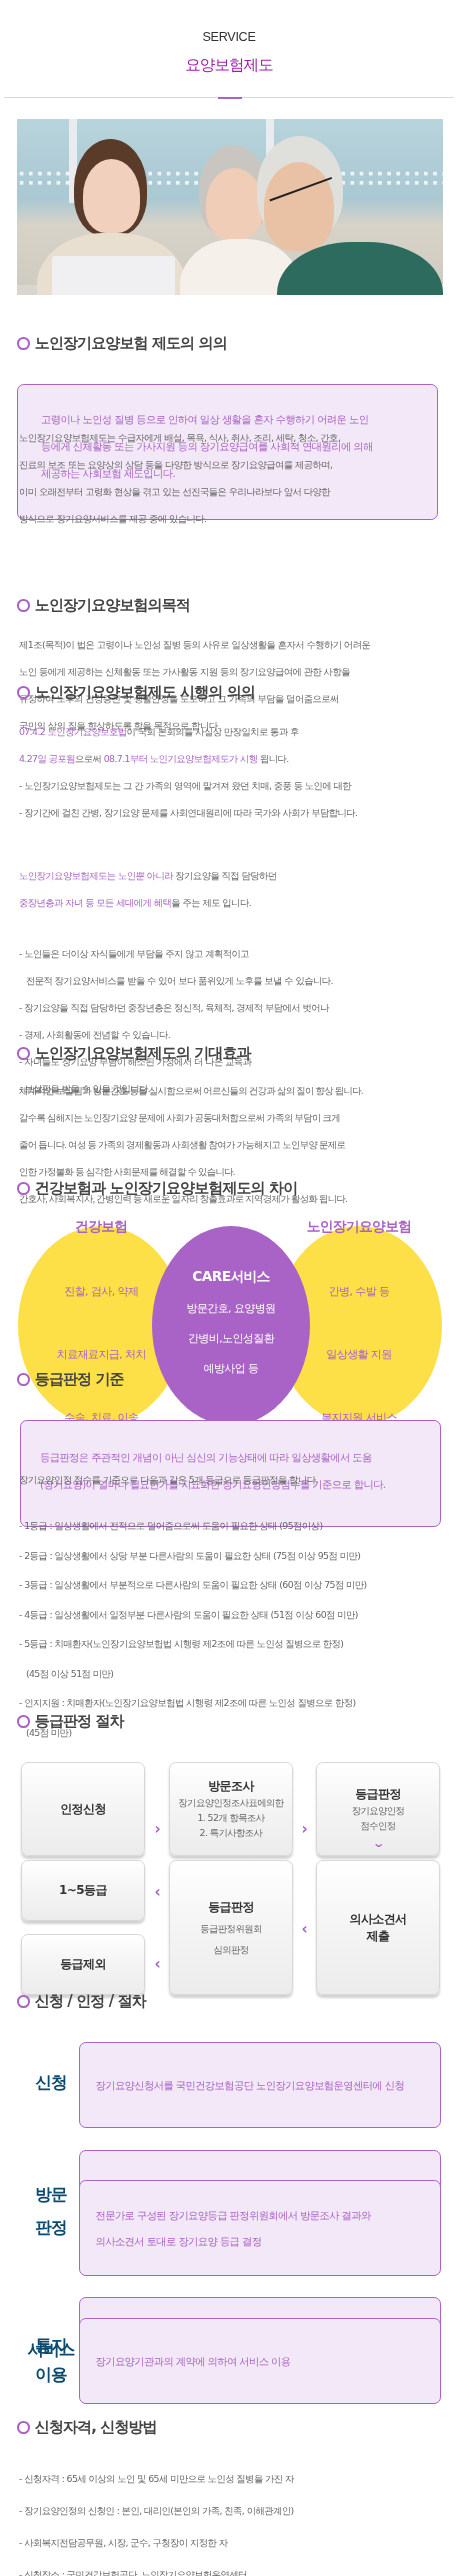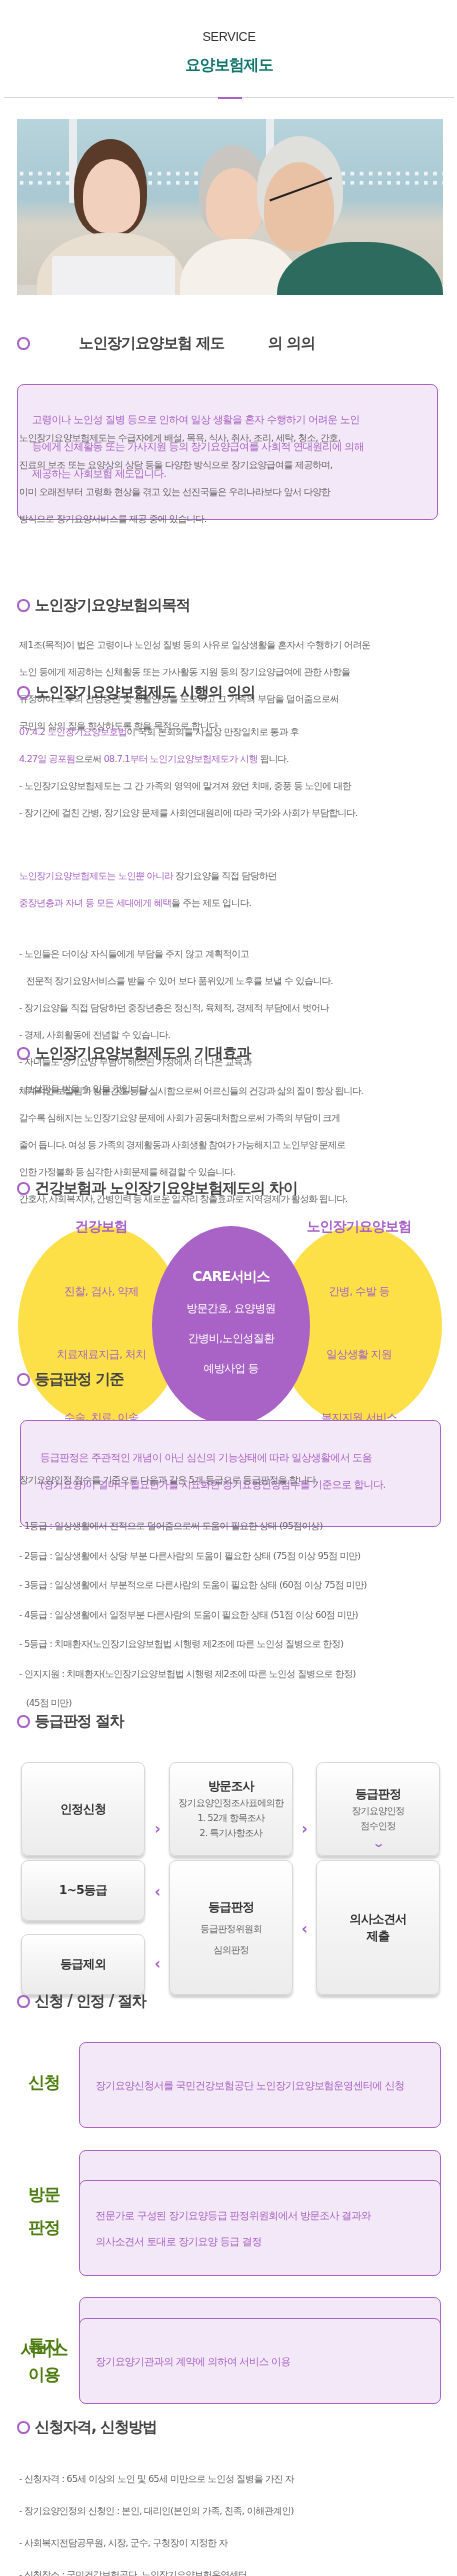--- a/index.html
+++ b/index.html
@@ -3,21 +3,21 @@
 <meta charset="utf-8">
 <style>
   * { box-sizing: border-box; margin: 0; padding: 0; }
   html, body { width: 458px; background: #ffffff; }
   body { font-family: "DejaVu Sans", "Liberation Sans", sans-serif; color: #555; position: relative; height: 2576px; overflow: hidden; }
 
   .abs { position: absolute; }
 
   
   .hdr-en { left: 0; width: 458px; top: 30px; text-align: center; font-family: "Liberation Sans", sans-serif; font-size: 12.6px; letter-spacing: -0.3px; color: #333; font-weight: 300; }
-  .hdr-ko { left: 0; width: 458px; top: 55px; text-align: center; font-size: 15.5px; font-weight: bold; color: #0f766e; letter-spacing: -0.9px; }
+  .hdr-ko { left: 0; width: 458px; top: 55px; text-align: center; font-size: 15.5px; font-weight: normal; color: #a21caf; letter-spacing: -0.9px; }
   .hdr-line { left: 4px; width: 450px; top: 97px; height: 0.6px; background: #d8d8d8; }
   .hdr-accent { left: 218px; width: 23.5px; top: 97px; height: 1.7px; background: #a963c6; }
 
   
   .photo { left: 16.6px; top: 119px; width: 426px; height: 176px; overflow: hidden; background: linear-gradient(180deg, #b8d4dc 0%, #a9c8d2 45%, #d7d3c8 60%, #cfcac0 100%); }
   .photo .window-v { position:absolute; top:0; bottom:92px; width:8px; background:#e8ecef; }
   .photo .dots { position:absolute; left:0; right:0; top:50px; height:19.5px; background-image: radial-gradient(circle, rgba(255,255,255,0.8) 2px, transparent 2.3px); background-size: 9.2px 9.2px; }
   .photo .sill { position:absolute; left:0; right:0; top:166px; height:10.3px; background:#d9d6cf; }
   .person { position:absolute; border-radius: 50% 50% 40% 40%; }
 
@@ -41,21 +41,21 @@
   .circle .c-title { font-size: 13.7px; font-weight: bold; margin-bottom: 8px; }
   .circle .c-line { font-size: 11px; line-height: 30px; }
 
   
   .pbox { position:absolute; width: 124px; border: 0.6px solid #d8d8d8; border-radius: 6.9px; background: linear-gradient(180deg, #ffffff 0%, #f4f4f4 50%, #ececec 100%); box-shadow: 0 2.3px 2.3px rgba(0,0,0,0.18); text-align:center; display:flex; flex-direction:column; align-items:center; justify-content:center; color: #333; letter-spacing:-0.6px; }
   .pbox .p-title { font-size: 12px; font-weight: bold; color: #333; }
   .pbox .p-sub { font-size: 9.4px; color: #666; line-height: 15px; }
   .arrow { position:absolute; color: #a963c6; font-size: 15px; font-weight: bold; width: 11.4px; text-align:center; line-height: 15px; }
 
   
-  .step-label { position:absolute; left: 14px; width: 60px; text-align:center; color:#4d7c0f; font-weight:bold; font-size: 16.6px; letter-spacing:-0.9px; line-height: 27.5px; }
+  .step-label { position:absolute; left: 21px; width: 60px; text-align:center; color:#0c4a6e; font-weight:bold; font-size: 16.6px; letter-spacing:-0.9px; line-height: 27.5px; }
   .step-box { position:absolute; left: 79px; width: 362px; display:flex; align-items:center; padding-left: 15.5px; }
   .step-box .st { font-size: 10.3px; line-height: 26px; letter-spacing:-0.6px; }
 </style>
 </head>
 <body>
 
 <div class="abs hdr-en">SERVICE</div>
 <div class="abs hdr-ko">요양보험제도</div>
 <div class="abs hdr-line"></div>
 <div class="abs hdr-accent"></div>
@@ -75,26 +75,26 @@
   <div class="person" style="left:182px;top:26px;width:69px;height:92px;background:#c9c6c2;"></div>
   <div class="person" style="left:189px;top:49px;width:57px;height:72px;background:#efcdb6;"></div>
   <div class="person" style="left:163px;top:120px;width:120px;height:103px;background:#f5f1ea;border-radius:45% 45% 0 0;"></div>
 
   <div class="person" style="left:240px;top:17px;width:86px;height:103px;background:#dfdfdc;"></div>
   <div class="person" style="left:247px;top:43px;width:70px;height:89px;background:#e9c2a6;"></div>
   <div style="position:absolute;left:252px;top:69px;width:66px;height:9.2px;border-top:2.3px solid #222;transform:rotate(-20deg);"></div>
   <div class="person" style="left:260px;top:123px;width:166px;height:114px;background:#2d6b5e;border-radius:45% 45% 0 0;"></div>
 </div>
 
-<div class="abs sec-h" style="top:106px; top:334px;gap:44px;">
+<div class="abs sec-h" style="top:106px; top:334px;">
   <span class="ring"></span>
   <span>노인장기요양보험 제도</span>
     <span class="light">의 의의</span>
 </div>
-<div class="abs purple-box" style="left:17px; top:384px; width:421px; height:136px; padding:21px 0 0 14px;">
+<div class="abs purple-box" style="left:17px; top:384px; width:421px; height:136px; padding:21px 0 0 23px;">
   <div class="box-text">
     <span class="line">고령이나 노인성 질병 등으로 인하여 일상 생활을 혼자 수행하기 어려운 노인</span>
     <span class="line">등에게 신체활동 또는 가사지원 등의 장기요양급여를 사회적 연대원리에 의해</span>
     <span class="line">제공하는 사회보험 제도입니다.</span>
   </div>
 </div>
 <div class="abs body-p" style="top:424px;">
   <span class="line">노인장기요양보험제도는 수급자에게 배설, 목욕, 식사, 취사, 조리, 세탁, 청소, 간호,</span>
   <span class="line">진료의 보조 또는 요양상의 상담 등을 다양한 방식으로 장기요양급여를 제공하며,</span>
   <span class="line">이미 오래전부터 고령화 현상을 겪고 있는 선진국들은 우리나라보다 앞서 다양한</span>
@@ -189,20 +189,21 @@
     <span class="line">(장기요양)이 얼마나 필요한가를 지표화한 장기요양인정점수를 기준으로 합니다.</span>
   </div>
 </div>
 <div class="abs body-p" style="top:1470px; line-height:20.6px;">장기요양인정 점수를 기준으로 다음과 같은 5개 등급으로 등급판정을 합니다.</div>
 <div class="abs body-p" style="top:1511px; line-height:29.5px;">
   <span class="line">- 1등급 : 일상생활에서 전적으로 덜어줌으로써 도움이 필요한 상태 (95점이상)</span>
   <span class="line">- 2등급 : 일상생활에서 상당 부분 다른사람의 도움이 필요한 상태 (75점 이상 95점 미만)</span>
   <span class="line">- 3등급 : 일상생활에서 부분적으로 다른사람의 도움이 필요한 상태 (60점 이상 75점 미만)</span>
   <span class="line">- 4등급 : 일상생활에서 일정부분 다른사람의 도움이 필요한 상태 (51점 이상 60점 미만)</span>
   <span class="line">- 5등급 : 치매환자(노인장기요양보험법 시행령 제2조에 따른 노인성 질병으로 한정)</span>
+  <span class="line indent">(45점 이상 51점 미만)</span>
   <span class="line">- 인지지원 : 치매환자(노인장기요양보험법 시행령 제2조에 따른 노인성 질병으로 한정)</span>
   <span class="line indent">(45점 미만)</span>
 </div>
 
 <div class="abs sec-h" style="top:1712px;">
   <span class="ring"></span>
   <span>등급판정 절차</span>
 </div>
 
 <div class="pbox" style="left:21px; top:1762px; height:94px;">

